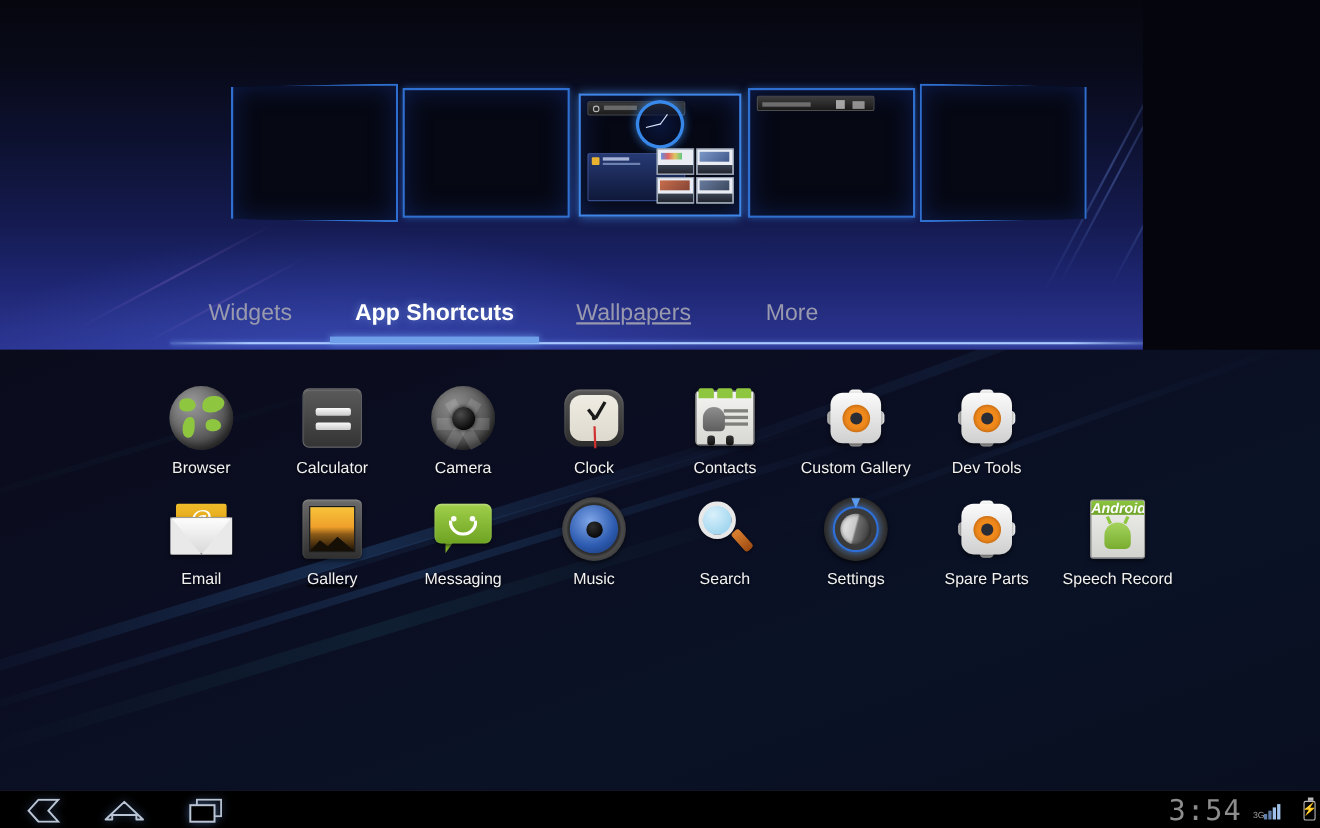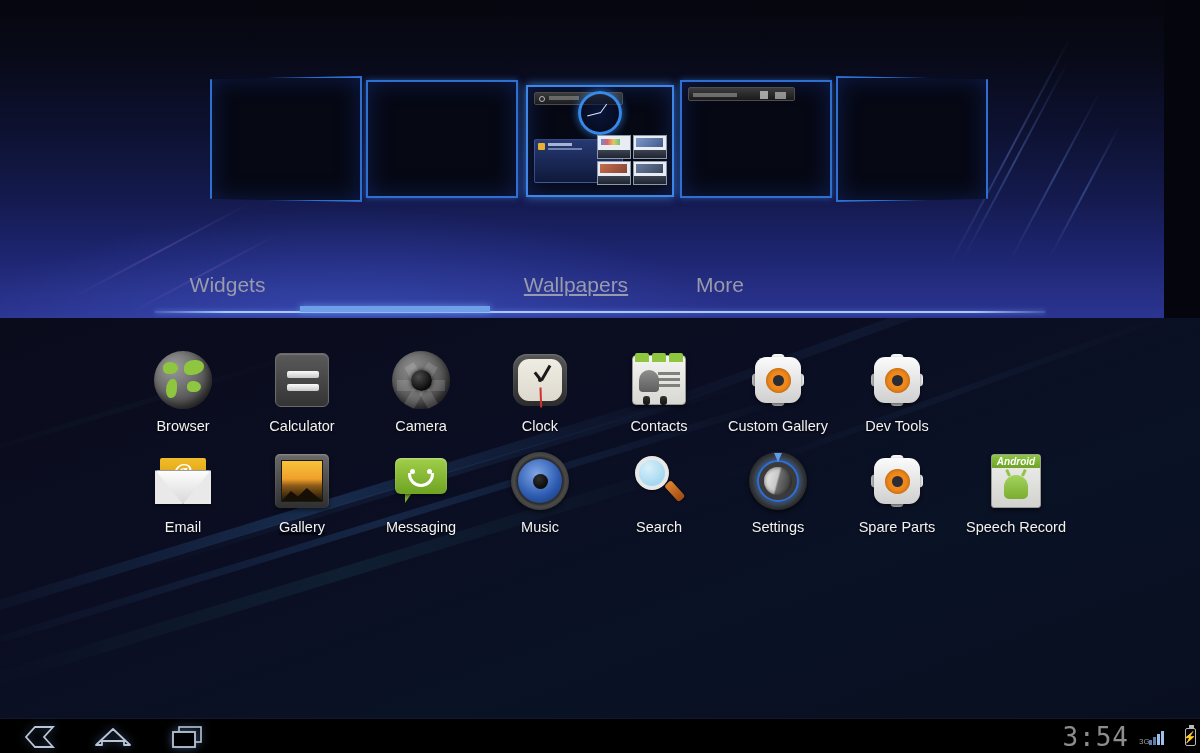--- a/index.html
+++ b/index.html
@@ -3,21 +3,21 @@
 <meta charset="utf-8">
 <style>
   * { margin:0; padding:0; box-sizing:border-box; }
   html,body { width:1200px; height:753px; background:#000; overflow:hidden;
               font-family:"Liberation Sans", sans-serif; }
 
   #screen { position:relative; width:1200px; height:753px; overflow:hidden; background:#05060d; }
 
   
   #top-panel {
-    position:absolute; left:0; top:0; width:1164px; height:318px;
+    position:absolute; left:0; top:0; width:1039px; height:318px;
     background:
       linear-gradient(to bottom,
         #05060e 0%, #080a18 18%, #0d1130 40%, #141a4d 62%,
         #1d2570 80%, #273086 93%, #2b3490 100%);
     overflow:hidden;
   }
   #top-panel .glowL {
     position:absolute; left:-5%; bottom:-40px; width:70%; height:150px;
     background:radial-gradient(ellipse at 50% 100%, rgba(70,95,215,.55), rgba(40,60,170,0) 70%);
   }
@@ -279,21 +279,21 @@
   .ico-set .mark { position:absolute; left:50%; top:1px; margin-left:-4px;
       width:0; height:0; border-left:4px solid transparent; border-right:4px solid transparent;
       border-top:9px solid #5b9bf0; }
 
   
   .ico-spr { width:50px; height:54px; border-radius:3px;
       background:linear-gradient(to bottom,#f0f0ee,#d2d2ce);
       border:1px solid #9b9b97; box-shadow:0 2px 4px rgba(0,0,0,.55); overflow:hidden; }
   .ico-spr .top { position:absolute; left:0; top:0; right:0; height:13px;
       background:linear-gradient(to bottom,#8ec63f,#6fa22a); }
-  .ico-spr .top span { display:block; text-align:center; font-size:10px; color:#fff;
+  .ico-spr .top span { display:block; text-align:center; font-size:13px; color:#fff;
       line-height:13px; font-weight:bold; }
   .ico-spr .droid { position:absolute; left:50%; top:20px; margin-left:-12px;
       width:24px; height:24px; border-radius:12px 12px 5px 5px;
       background:linear-gradient(to bottom,#a4d35c,#79ad30); }
   .ico-spr .droid::before, .ico-spr .droid::after { content:""; position:absolute;
       top:-6px; width:3px; height:7px; background:#8ec63f; transform-origin:bottom; }
   .ico-spr .droid::before { left:4px; transform:rotate(-24deg); }
   .ico-spr .droid::after  { right:4px; transform:rotate(24deg); }
 
   
@@ -364,20 +364,21 @@
           <div class="ic1"></div>
           <div class="ic2"></div>
         </div>
       </div>
 
       <div class="frame f4"></div>
     </div>
 
     <div id="tabs">
       <div class="tab t0">Widgets</div>
+      <div class="tab t1 active">App Shortcuts</div>
       <div class="tab t2">Wallpapers</div>
       <div class="tab t3">More</div>
     </div>
     <div id="tab-divider"></div>
     <div id="tab-indicator"></div>
   </div>
 
   <div id="bottom-panel">
     <div class="wstreak w1"></div>
     <div class="wstreak w2"></div>

